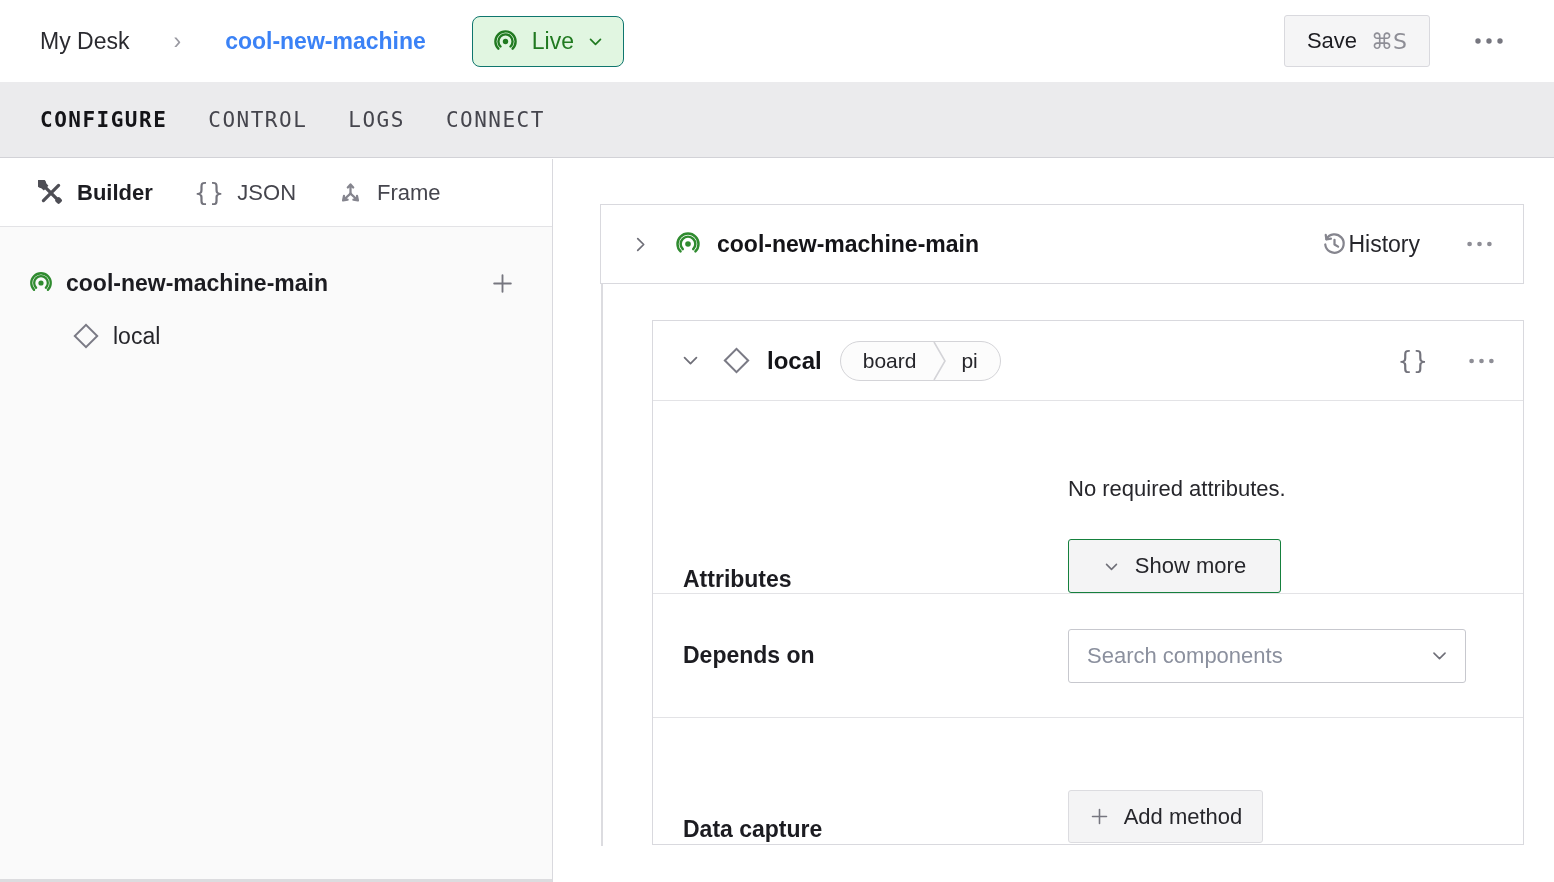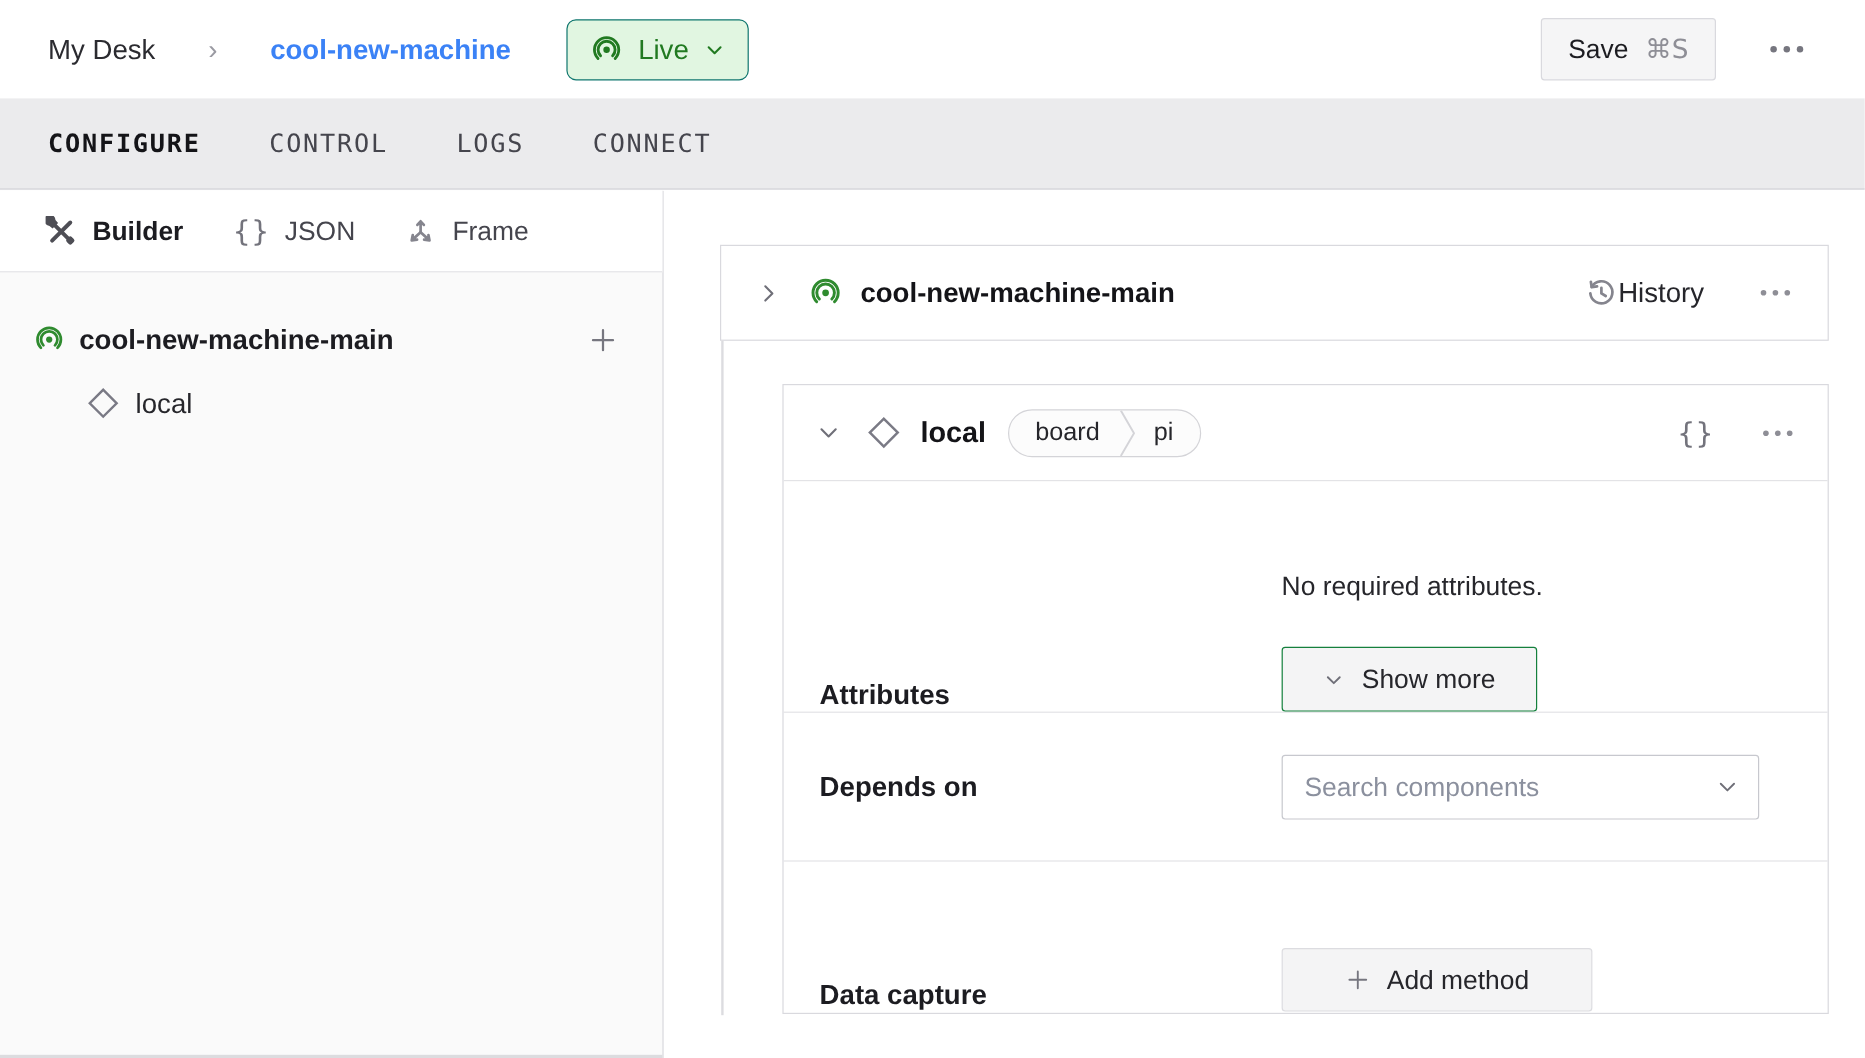--- a/index.html
+++ b/index.html
@@ -35,21 +35,21 @@
     display: flex; align-items: center; font-size: 22px; cursor: pointer;
   }
   .save-label { color: #1c1c21; font-weight: 500; }
   .save-shortcut { color: #8e8e96; margin-left: 14px; font-family: "DejaVu Sans", sans-serif; }
   .topbar-dots { margin-left: 40px; padding: 8px 4px; cursor: pointer; }
 
   
   .tabbar {
     position: absolute; left: 0; top: 82px; width: 1554px; height: 76px;
     background: #ebebed; border-bottom: 1px solid #d2d2d7;
-    display: flex; align-items: center; padding-left: 40px; gap: 57px;
+    display: flex; align-items: center; padding-left: 40px; gap: 41px;
   }
   .nav-tab {
     font-family: "DejaVu Sans Mono", monospace; font-size: 21px;
     letter-spacing: 1.5px; color: #45454d; cursor: pointer;
   }
   .nav-tab.active { font-weight: 700; color: #141418; }
 
   
   .sidebar {
     position: absolute; left: 0; top: 159px; width: 553px; height: 723px;
@@ -131,21 +131,21 @@
     border: 1px solid #c7c8ce; border-radius: 3px;
     display: flex; align-items: center; padding: 0 16px 0 18px;
   }
   .search-box input {
     flex: 1; border: none; outline: none; background: transparent;
     font-family: "Liberation Sans", sans-serif; font-size: 22px; color: #26262b;
   }
   .search-box input::placeholder { color: #8b909e; opacity: 1; }
   .section-data { height: 125px; align-items: flex-end; border-bottom: none; }
   .add-method-btn {
-    height: 53px; width: 259px; background: #f4f4f5;
+    height: 53px; width: 195px; background: #f4f4f5;
     border: 1px solid #dcdce0; border-radius: 3px;
     display: flex; align-items: center; justify-content: center; gap: 14px;
     font-size: 22px; color: #26262b; cursor: pointer;
   }
 </style>
 </head>
 <body>
 
 <header class="topbar">
   <nav class="breadcrumb">

